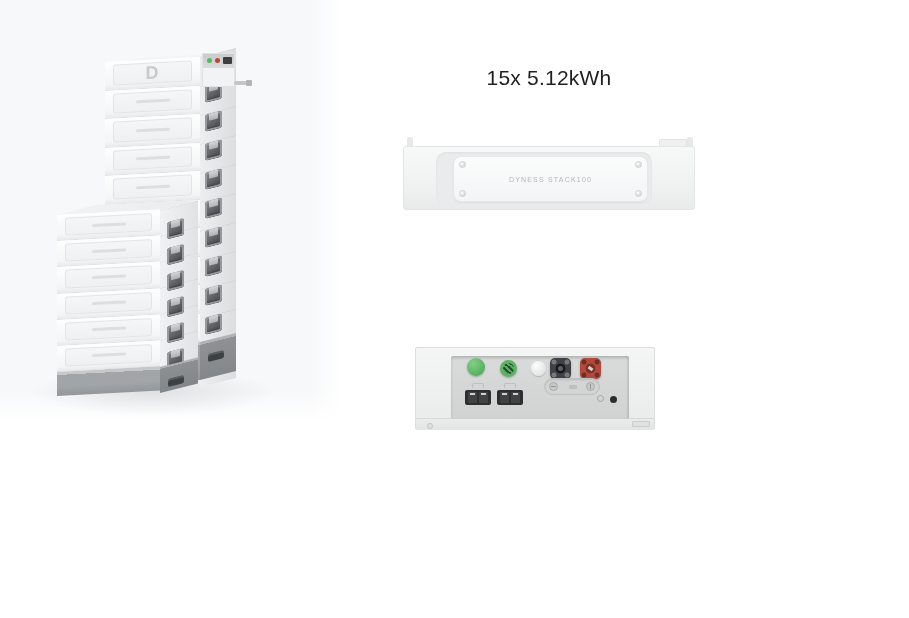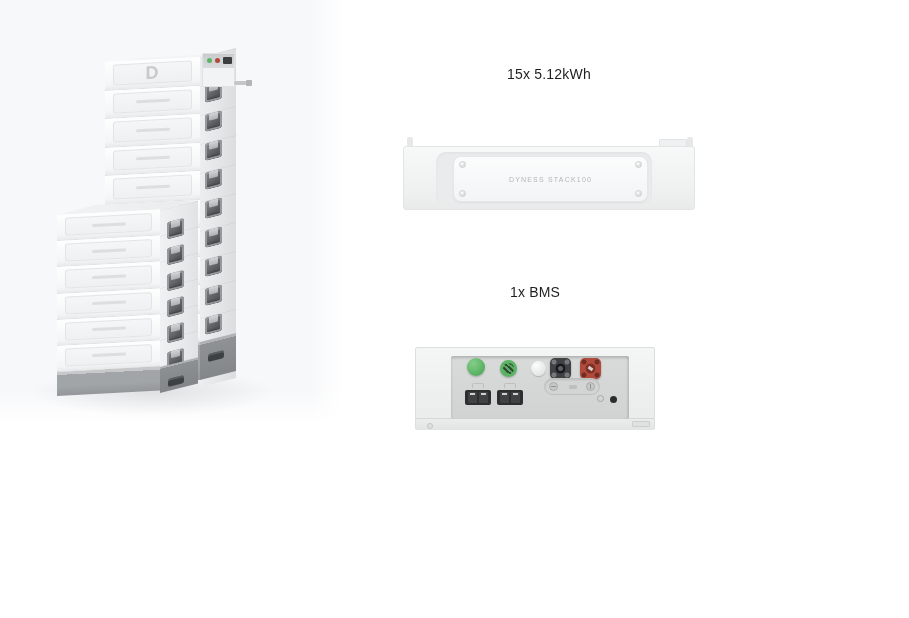--- a/index.html
+++ b/index.html
@@ -137,21 +137,21 @@
     background:#c4c6c8; border-radius:2px;
   }
   .mini-handle::after {
     content:""; position:absolute; right:-5px; top:-1px; width:6px; height:6px;
     background:#b2b4b6; border-radius:1px;
   }
 
   
   .heading {
     position:absolute; text-align:center; color:var(--heading-color,#1f1f1f);
-    font-size:14px; font-weight:400; letter-spacing:0.2px;
+    font-size:21px; font-weight:400; letter-spacing:0.2px;
   }
   .h-module { left:403px; top:66px; width:292px; }
   .h-bms   { left:415px; top:284px; width:240px; }
 
   
   .module-graphic { position:absolute; left:403px; top:137px; width:292px; height:76px; }
   .mg-tab { position:absolute; top:0; width:6px; height:12px; background:#e7e8ea; border-radius:2px 2px 0 0; }
   .mg-tab.left { left:4px; } .mg-tab.right { left:284px; }
   .mg-notch {
     position:absolute; left:256px; top:2px; width:28px; height:10px;
@@ -454,21 +454,20 @@
       <div class="mg-plate">
         <span class="screw tl"></span>
         <span class="screw tr"></span>
         <span class="screw bl"></span>
         <span class="screw br"></span>
         <span class="mg-plate-text">DYNESS STACK100</span>
       </div>
     </div>
   </div>
 
-  <div class="heading h-bms">1x BMS</div>
   <div class="bms-graphic">
     <div class="bms-body">
       <div class="bms-foot"></div>
       <div class="bms-screw-bl"></div>
       <div class="bms-tab-br"></div>
       <div class="bms-panel">
         <div class="c-green1"></div>
         <div class="c-green2"></div>
         <div class="c-gray"></div>
         <div class="c-black"></div>

